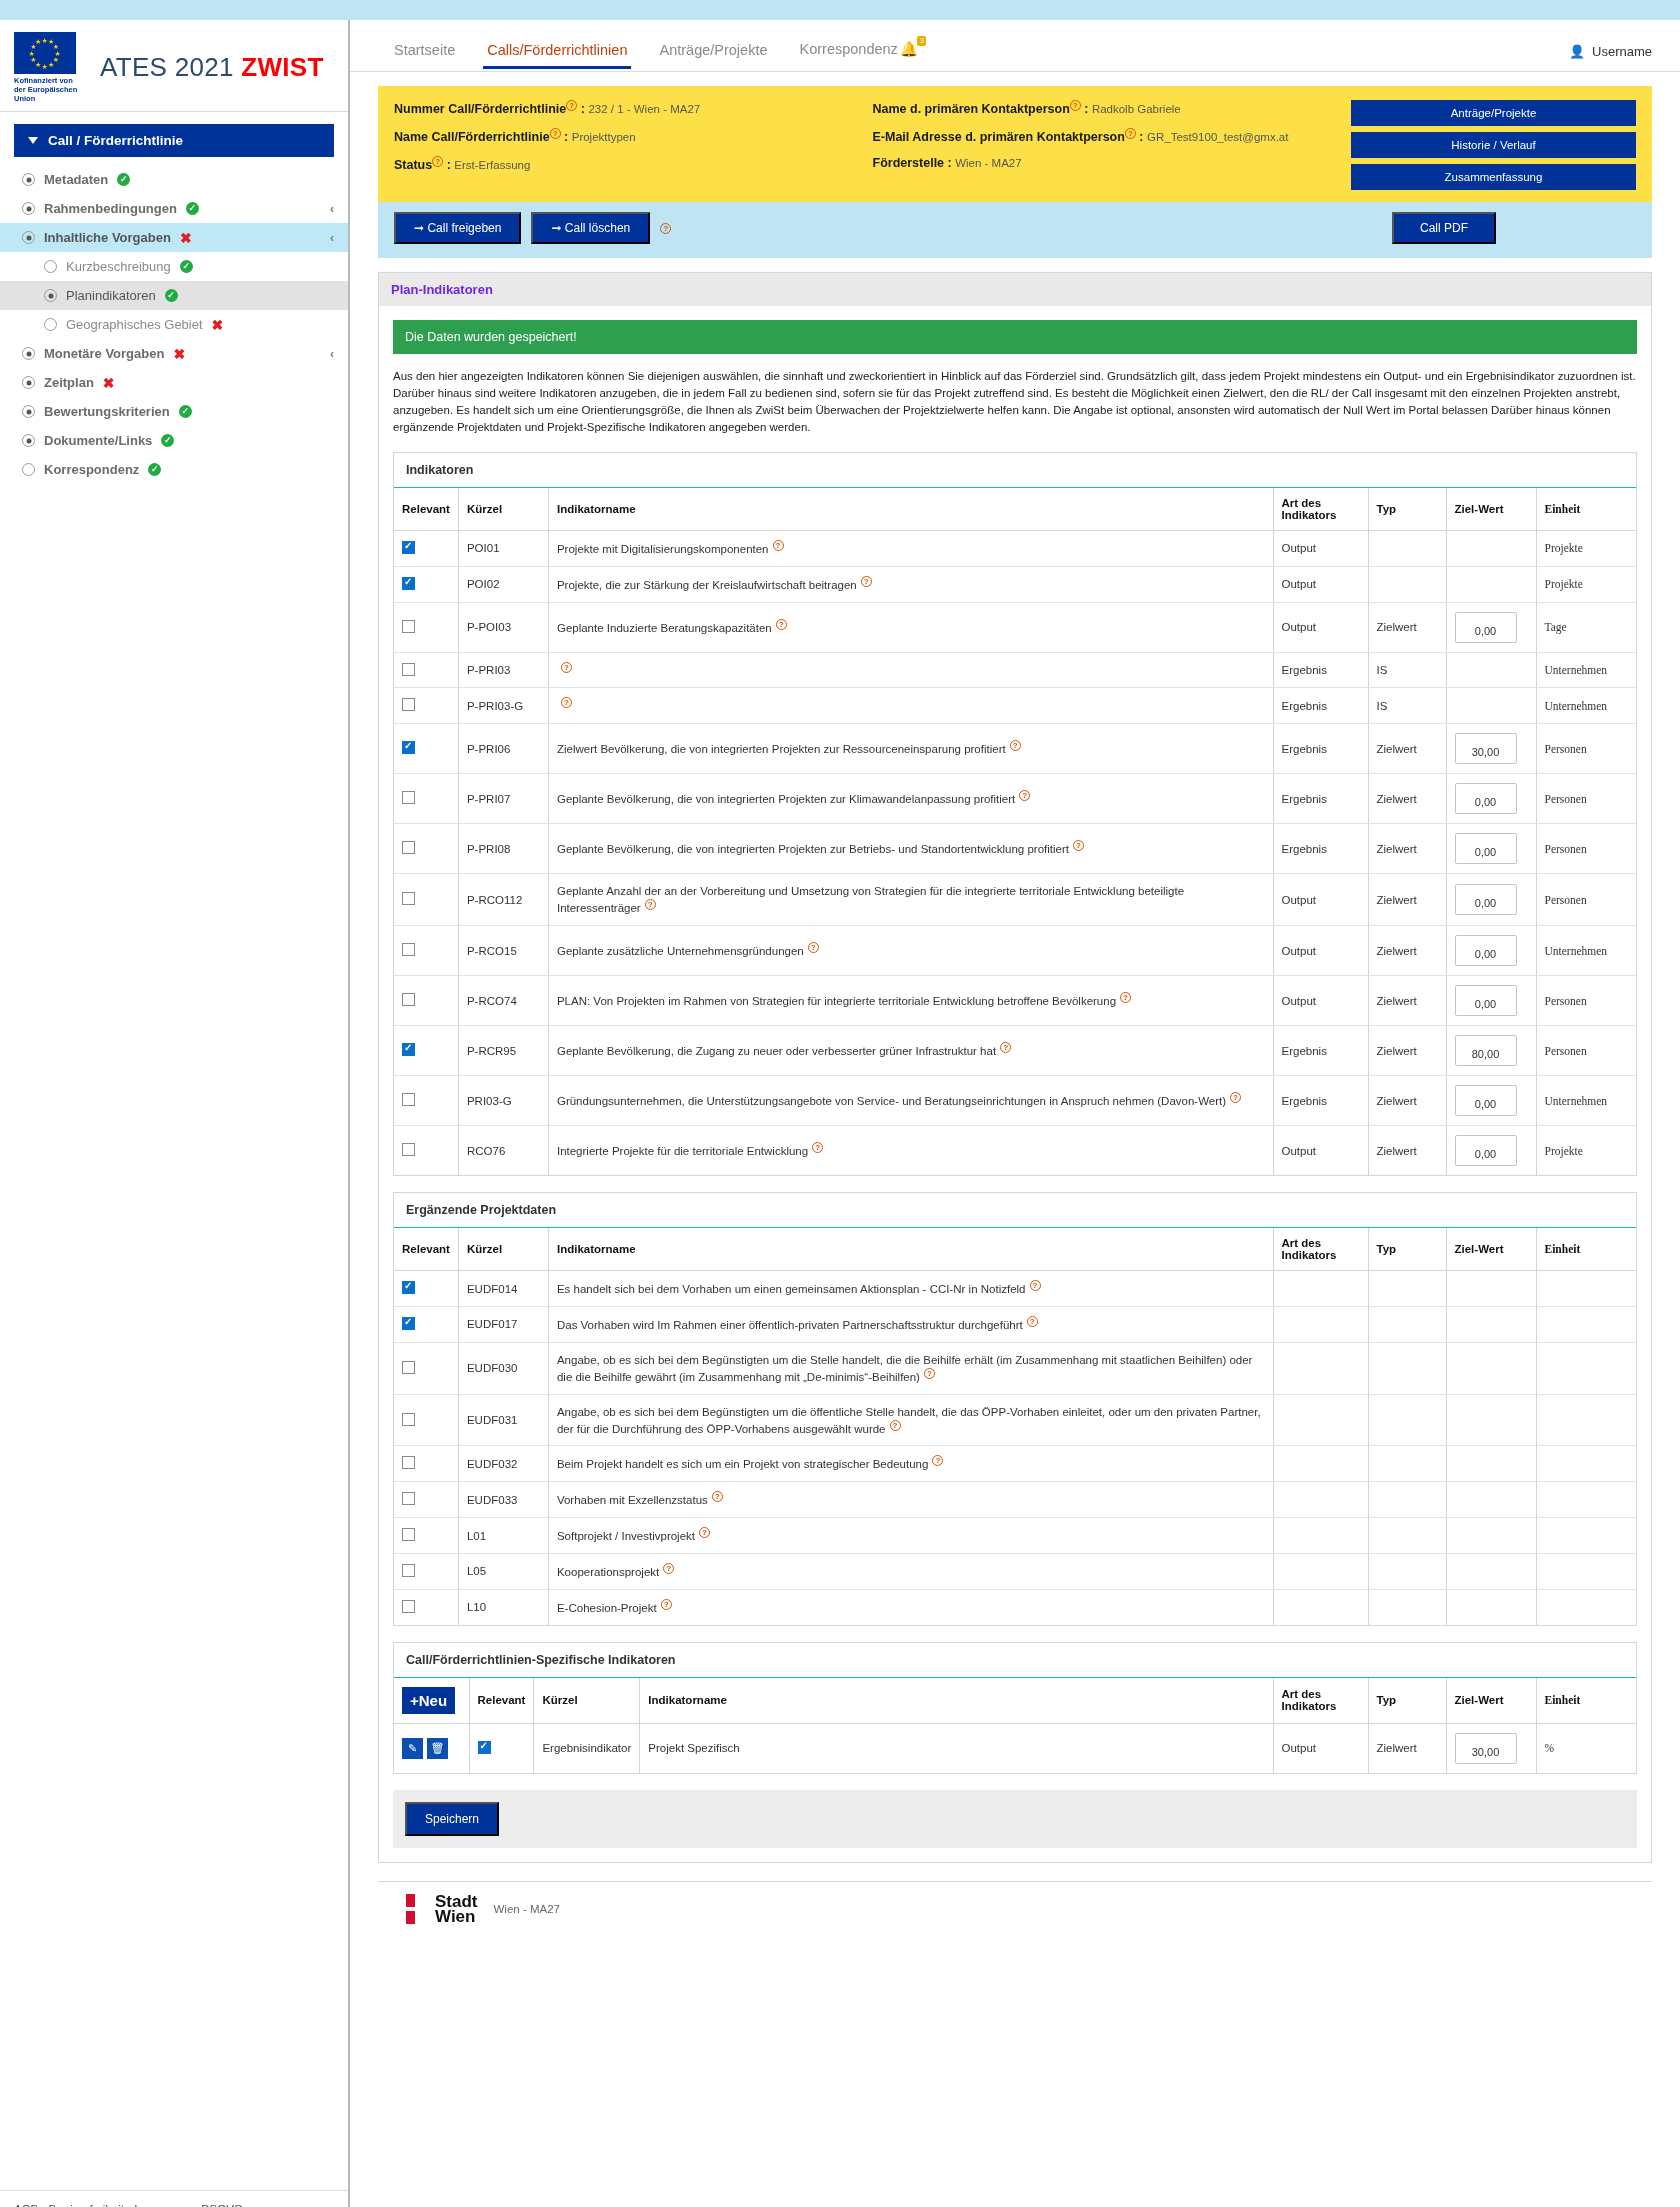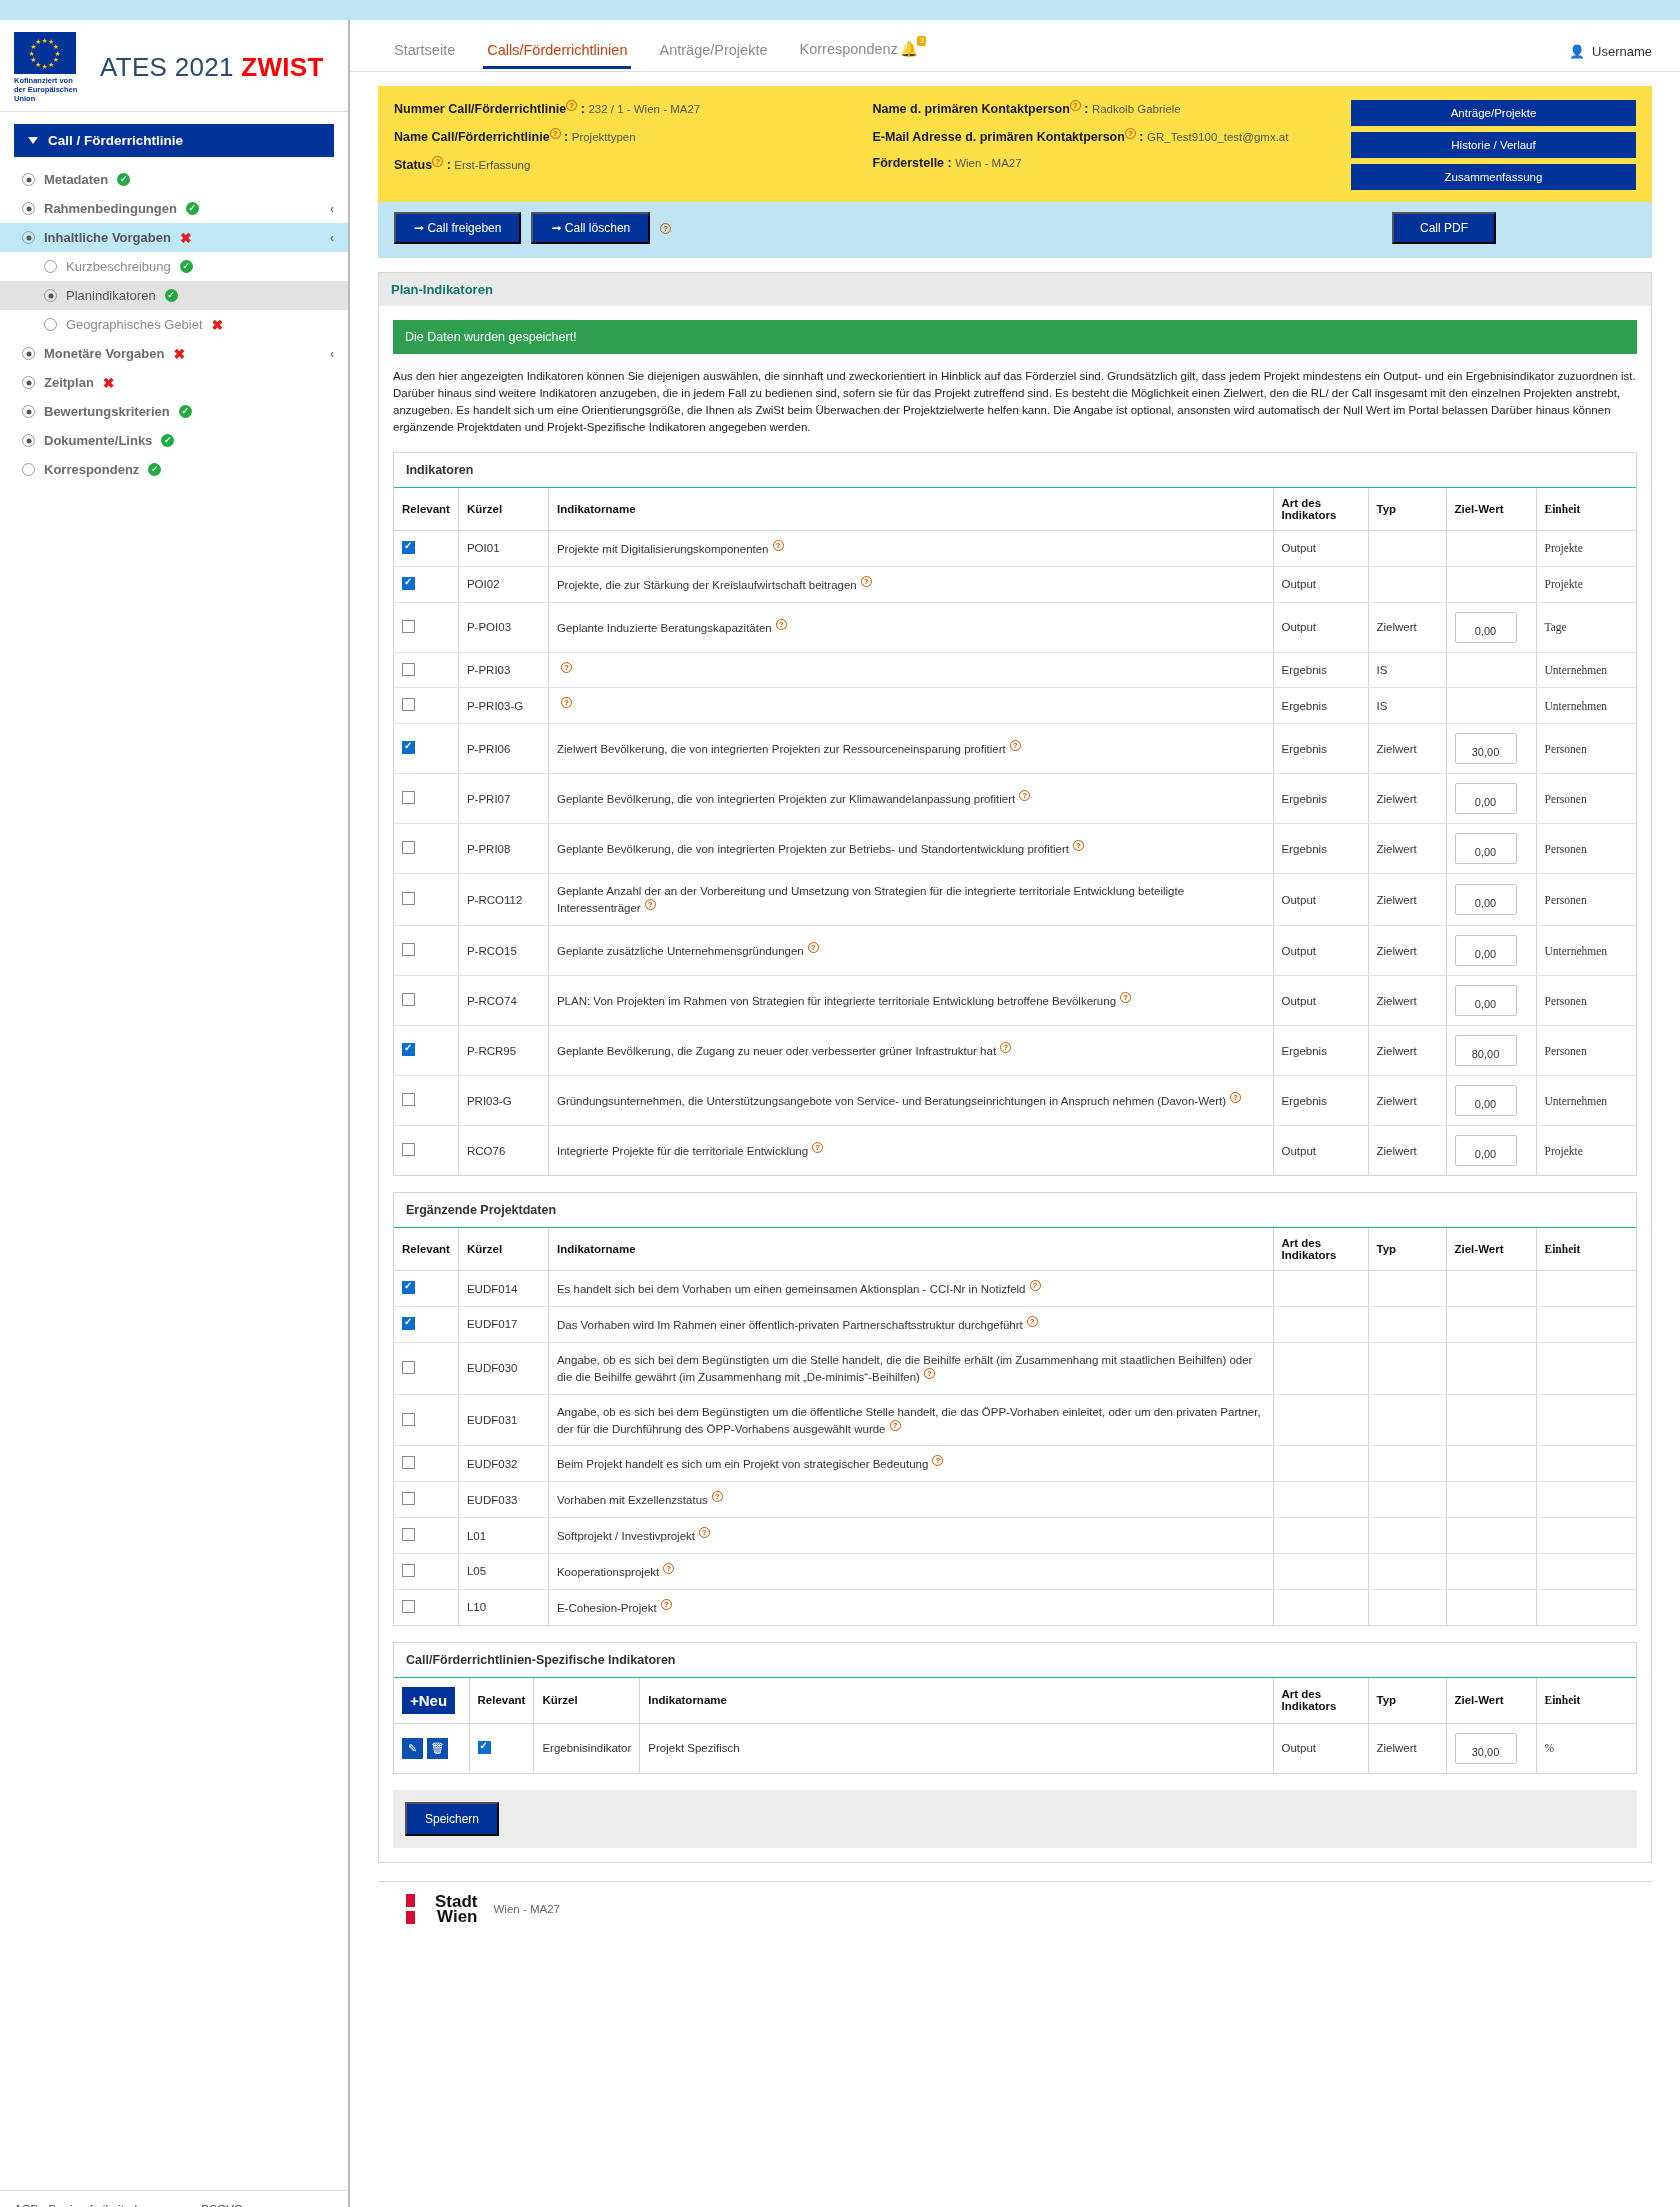--- a/index.html
+++ b/index.html
@@ -116,21 +116,21 @@
   .btn {
     background:#003399; color:#fff; border:none; font-size:11.5px; padding:7px 10px;
     text-align:center; font-family:inherit;
   }
   .btnrow { display:flex; align-items:center; gap:10px; padding:10px 16px 14px 16px; background:#bfe4f4; }
   .btn-arrow { background:#003399; color:#fff; font-size:12px; padding:7px 18px; }
   .btn-pdf { background:#003399; color:#fff; font-size:12px; padding:7px 26px; margin-left:auto; margin-right:140px; }
 
   .section-title-bar {
     background:#e9e9e9; border:1px solid #d5d5d5; border-bottom:none;
-    padding:9px 12px; font-size:13px; font-weight:bold; color:#0f766e; margin-top:14px;
+    padding:9px 12px; font-size:13px; font-weight:bold; color:#6d28d9; margin-top:14px;
   }
   .section-body { border:1px solid #d5d5d5; border-top:none; padding:14px; }
 
   .alert-success {
     background:#2e9e4f; color:#fff; padding:10px 12px; font-size:12.5px; margin-bottom:14px;
   }
   .intro { font-size:11.5px; line-height:17px; color:#222; margin-bottom:16px; }
 
   .panel { border:1px solid #d5d5d5; margin-bottom:16px; }
   .panel-head { padding:10px 12px; font-size:12.5px; font-weight:bold; border-bottom:1px solid #14b8a6; }
@@ -168,21 +168,21 @@
   }
   .icon-btn {
     background:#0b50b0; color:#fff; width:21px;height:21px; display:inline-flex;
     align-items:center; justify-content:center; font-size:11px; margin-right:4px;
   }
   .savebar { background:#ececec; padding:12px; }
   .btn-save { background:#003399; color:#fff; font-size:12px; padding:8px 18px; }
 
   .footer {
     border-top:1px solid #d5d5d5; margin-top:18px; padding:12px 28px;
-    display:flex; align-items:center; gap:16px;text-align:right;
+    display:flex; align-items:center; gap:16px;
   }
   .wien-logo { display:flex; align-items:center; gap:7px; }
   .wien-mark { width:22px; height:30px; position:relative; }
   .wien-mark i {
     position:absolute; left:0; width:9px; height:13px; background:#d50c2f; display:block;
   }
   .wien-text { font-size:17px; font-weight:bold; line-height:15px; color:#111; }
   .footer-note { font-size:11.5px; color:#666; }
 </style>
 </head>

